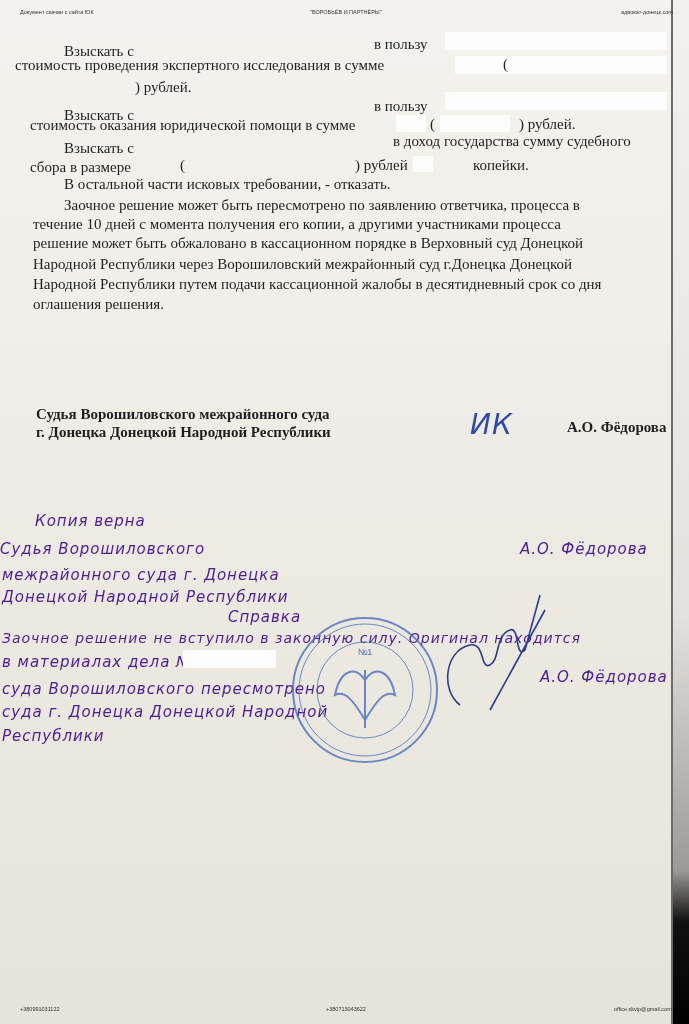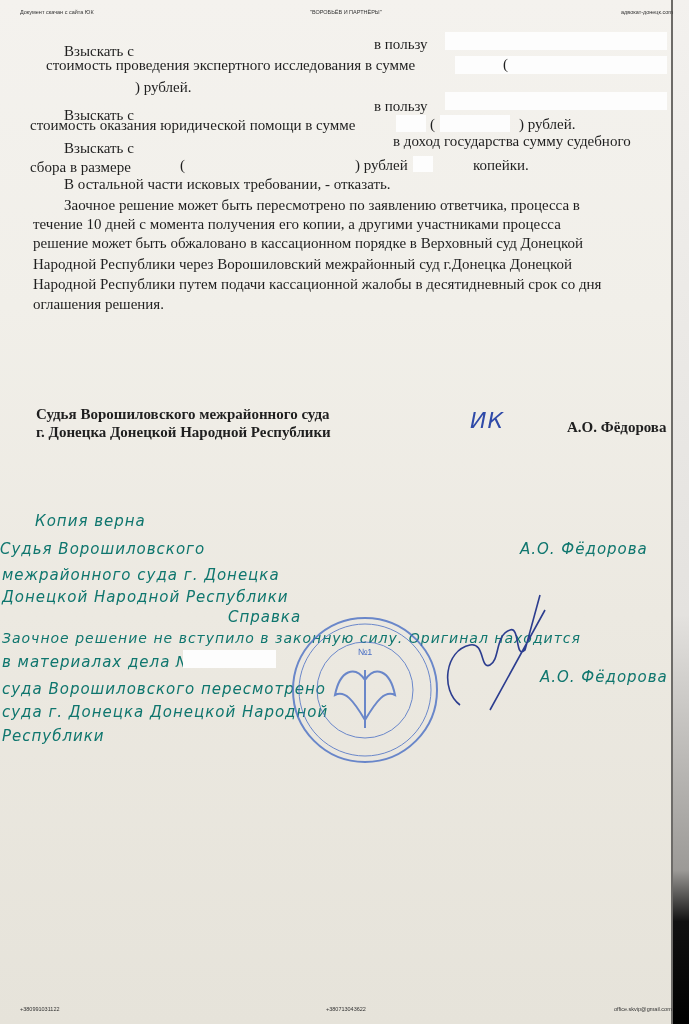--- a/index.html
+++ b/index.html
@@ -17,39 +17,39 @@
     position:absolute; left:671px; top:0; width:2px; height:1024px; background:#6d6b68;
   }
   .beyond {
     position:absolute; left:673px; top:0; width:16px; height:1024px;
     background: linear-gradient(180deg, #f3f1ee 0%, #e4e2df 60%, #9c9a97 85%, #111 90%, #000 100%);
   }
   .hdr, .ftr { position:absolute; font-family:"Liberation Sans", sans-serif; font-size:5.5px; color:#333; }
   .line { position:absolute; font-size:15px; line-height:17px; white-space:nowrap; }
   .redact { position:absolute; background:#fdfdfd; }
   .sig-title { position:absolute; font-weight:bold; font-size:15px; line-height:18px; }
-  .hand { position:absolute; font-family:"DejaVu Sans", sans-serif; font-style:italic; color:#0f766e; font-size:15px; white-space:nowrap; letter-spacing:1px; }
+  .hand { position:absolute; font-family:"DejaVu Sans", sans-serif; font-style:italic; color:#4c1d95; font-size:15px; white-space:nowrap; letter-spacing:1px; }
   .stamp { position:absolute; }
 </style>
 </head>
 <body>
 
 <div class="paper"></div>
 <div class="paper-edge"></div>
 <div class="beyond"></div>
 
 <div class="hdr" style="left:20px;top:9px;">Документ скачан с сайта ЮК</div>
 <div class="hdr" style="left:310px;top:9px;">"ВОРОБЬЁВ И ПАРТНЁРЫ"</div>
 <div class="hdr" style="left:621px;top:9px;">адвокат-донецк.com</div>
 
 <div class="line" style="left:64px;top:43px;">Взыскать с</div>
 <div class="line" style="left:374px;top:36px;">в пользу</div>
 <div class="redact" style="left:445px;top:32px;width:222px;height:18px;"></div>
 
-<div class="line" style="left:46px;top:57px;text-align:right;">стоимость проведения экспертного исследования в сумме</div>
+<div class="line" style="left:15px;top:57px;text-align:right;">стоимость проведения экспертного исследования в сумме</div>
 <div class="redact" style="left:455px;top:56px;width:60px;height:18px;"></div>
 <div class="line" style="left:503px;top:56px;">(</div>
 <div class="redact" style="left:512px;top:56px;width:155px;height:18px;"></div>
 <div class="line" style="left:135px;top:79px;">) рублей.</div>
 
 <div class="line" style="left:64px;top:107px;">Взыскать с</div>
 <div class="line" style="left:374px;top:98px;">в пользу</div>
 <div class="redact" style="left:445px;top:92px;width:222px;height:18px;"></div>
 
 <div class="line" style="left:30px;top:117px;">стоимость оказания юридической помощи в сумме</div>
@@ -70,21 +70,21 @@
 <div class="line" style="left:64px;top:176px;">В   остальной части исковых требовании, - отказать.</div>
 <div class="line" style="left:64px;top:197px;">Заочное решение может быть пересмотрено по заявлению ответчика, процесса в</div>
 <div class="line" style="left:33px;top:216px;">течение 10 дней с момента получения его копии, а другими участниками процесса</div>
 <div class="line" style="left:33px;top:235px;">решение может быть обжаловано в кассационном порядке в Верховный суд Донецкой</div>
 <div class="line" style="left:33px;top:256px;">Народной Республики через Ворошиловский межрайонный суд г.Донецка Донецкой</div>
 <div class="line" style="left:33px;top:276px;">Народной Республики путем подачи кассационной жалобы в десятидневный срок со дня</div>
 <div class="line" style="left:33px;top:296px;">оглашения решения.</div>
 
 <div class="sig-title" style="left:36px;top:405px;">Судья Ворошиловского межрайонного суда</div>
 <div class="sig-title" style="left:36px;top:423px;">г. Донецка Донецкой Народной Республики</div>
-<div class="hand" style="left:470px;top:408px;font-size:22px;color:#2f4aa8;">ИК</div>
+<div class="hand" style="left:470px;top:408px;font-size:28px;color:#2f4aa8;">ИК</div>
 <div class="sig-title" style="left:567px;top:418px;">А.О. Фёдорова</div>
 
 <div class="hand" style="left:35px;top:512px;">Копия верна</div>
 <div class="hand" style="left:0;top:540px;">Судья Ворошиловского</div>
 <div class="hand" style="left:2px;top:566px;">межрайонного суда г. Донецка</div>
 <div class="hand" style="left:2px;top:588px;">Донецкой Народной Республики</div>
 <div class="hand" style="left:228px;top:608px;">Справка</div>
 <div class="hand" style="left:2px;top:630px;font-size:14px;">Заочное решение не вступило в законную силу. Оригинал находится</div>
 <div class="hand" style="left:2px;top:653px;">в материалах дела №</div>
 <div class="redact" style="left:183px;top:650px;width:93px;height:18px;"></div>

